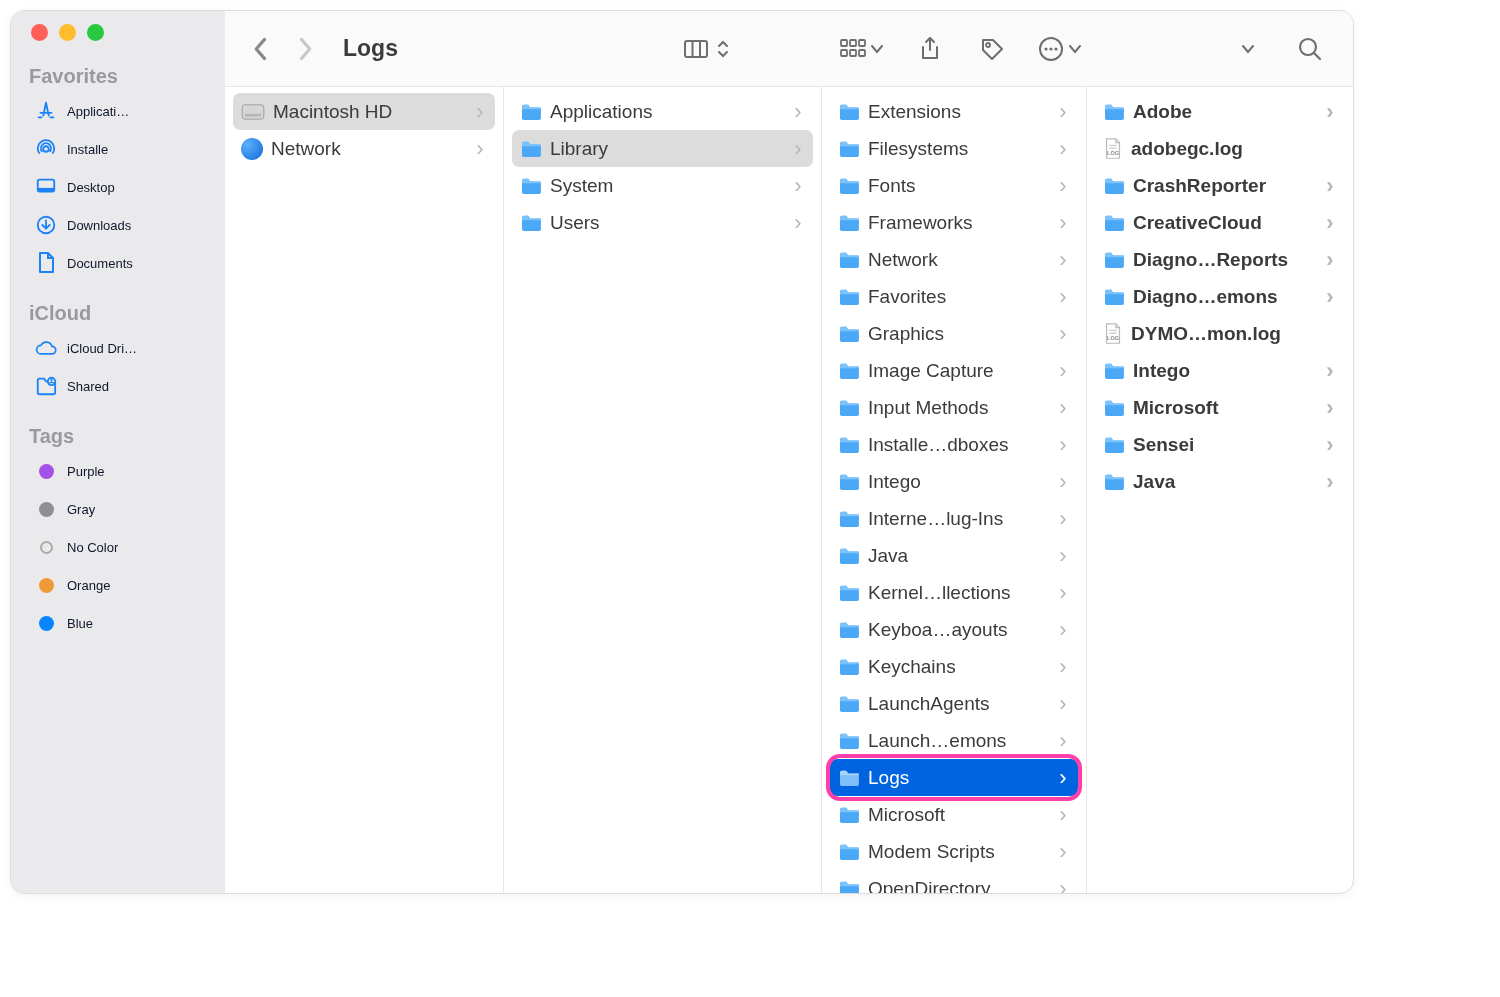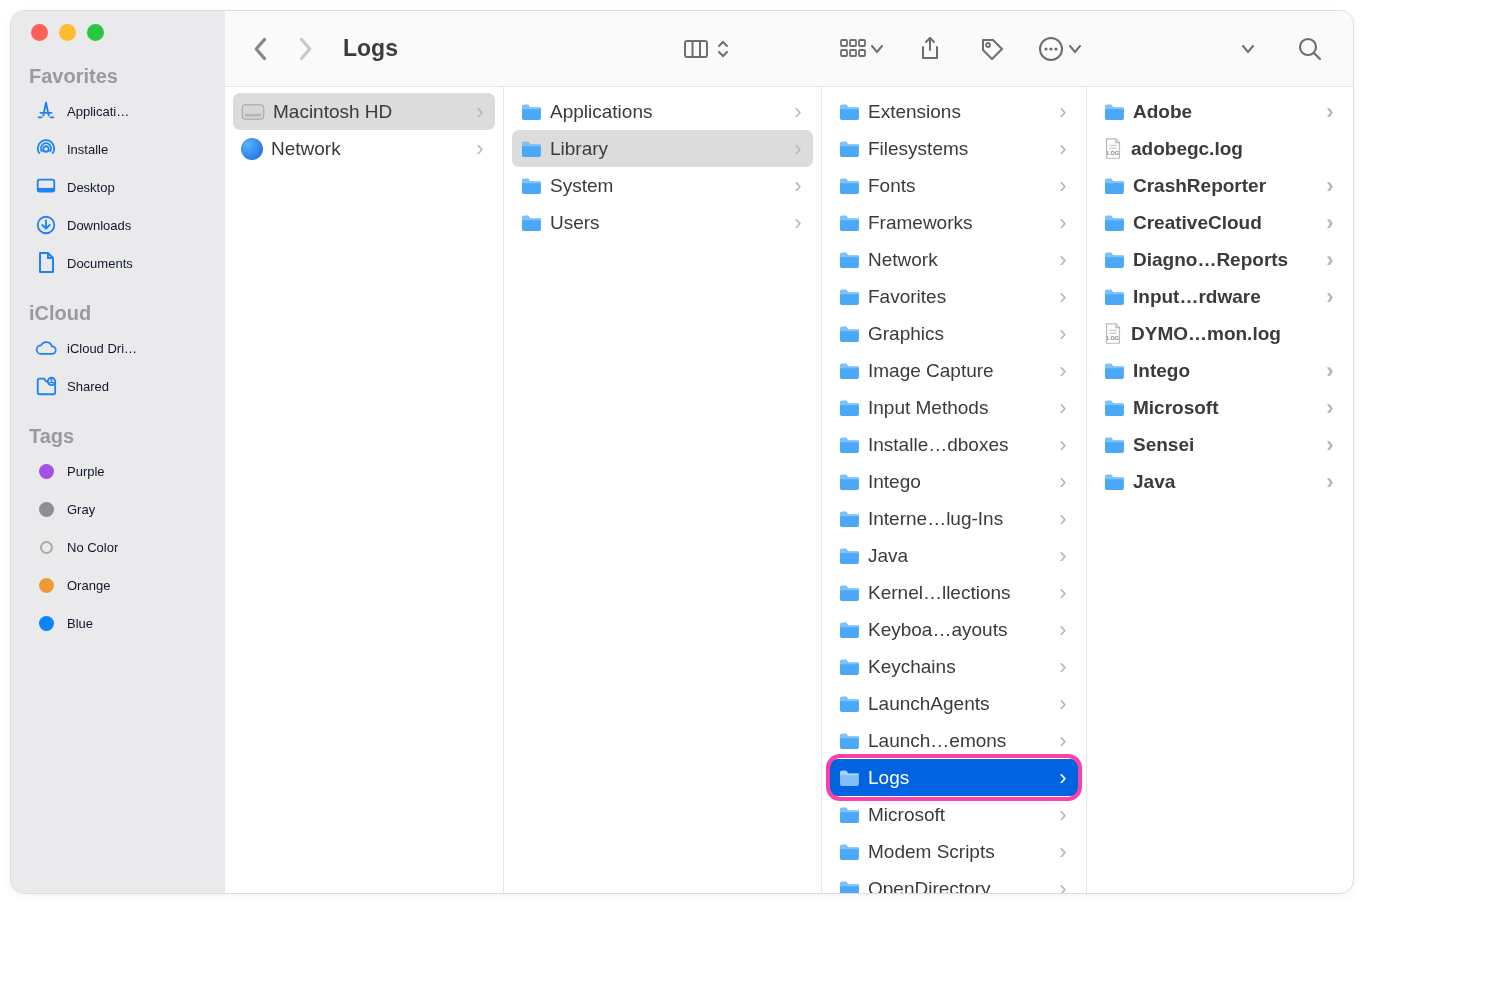--- a/index.html
+++ b/index.html
@@ -664,21 +664,21 @@
             <span class="label">Diagno…Reports</span>
             <span class="chev">›</span>
           </div>
           <div class="row">
             <span>
               <svg class="folder-icon" viewBox="0 0 24 20">
                 <path d="M2 4 Q2 2 4 2 H9 L11 5 H22 Q23 5 23 6 V17 Q23 19 21 19 H4 Q2 19 2 17 Z" fill="#4aa8f7"></path>
                 <path d="M2 4 Q2 2 4 2 H9 L11 5 H22 Q23 5 23 6 V7 H2 Z" fill="#7cc3fb"></path>
               </svg>
             </span>
-            <span class="label">Input…rdware</span>
+            <span class="label">Diagno…emons</span>
             <span class="chev">›</span>
           </div>
           <div class="row">
             <span>
               <svg class="logfile-icon" viewBox="0 0 20 26">
                 <path d="M3 2 H13 L17 6 V23 H3 Z" fill="#fff" stroke="#bbb" stroke-width="1.3"></path>
                 <path d="M13 2 V6 H17" fill="none" stroke="#bbb" stroke-width="1.3"></path>
                 <text x="10" y="20" font-size="6" text-anchor="middle" fill="#888" font-family="Arial">LOG</text>
                 <line x1="6" y1="9" x2="14" y2="9" stroke="#bbb" stroke-width="1"></line>
                 <line x1="6" y1="12" x2="14" y2="12" stroke="#bbb" stroke-width="1"></line>

